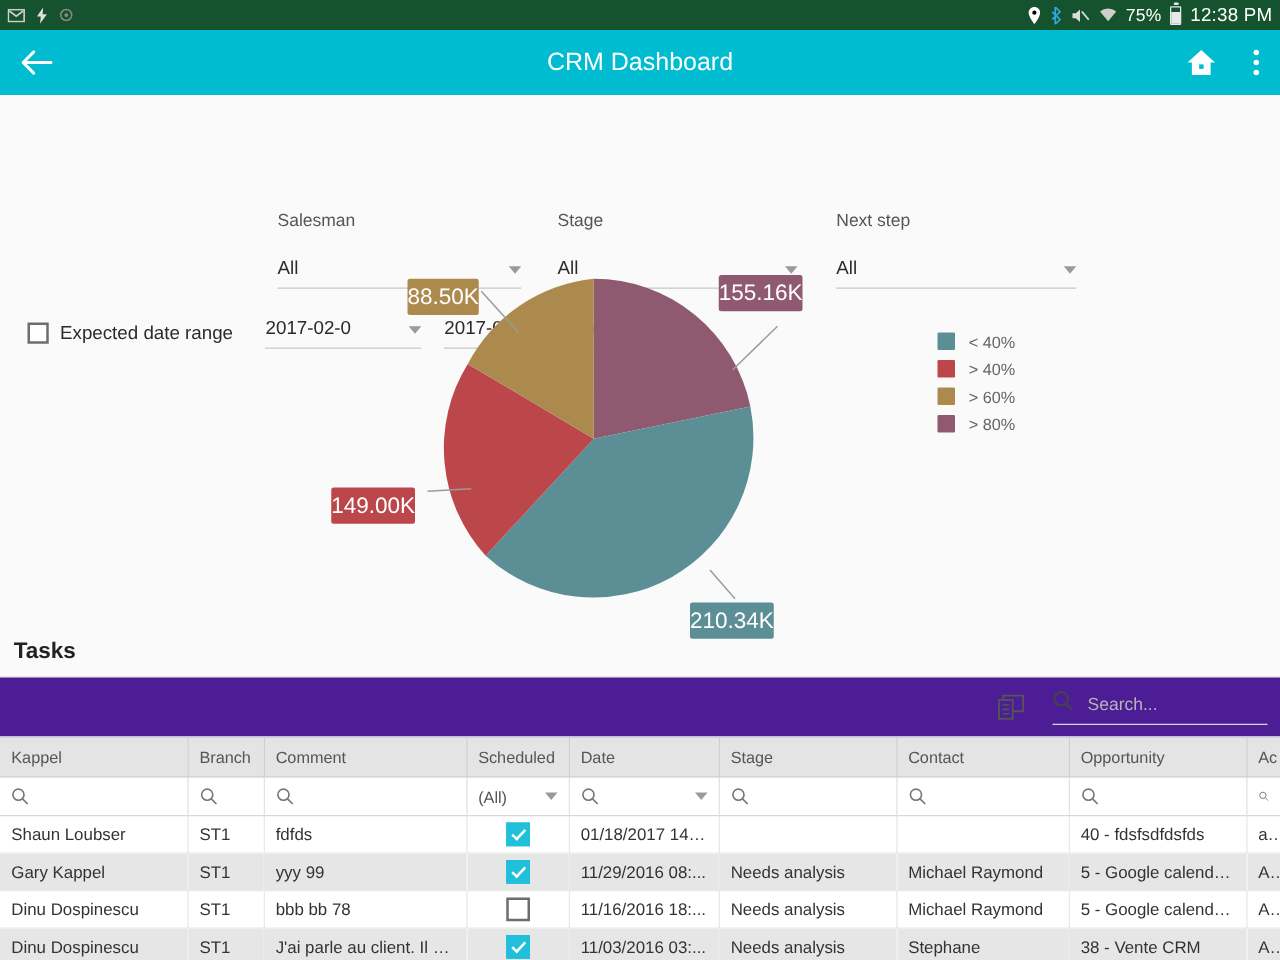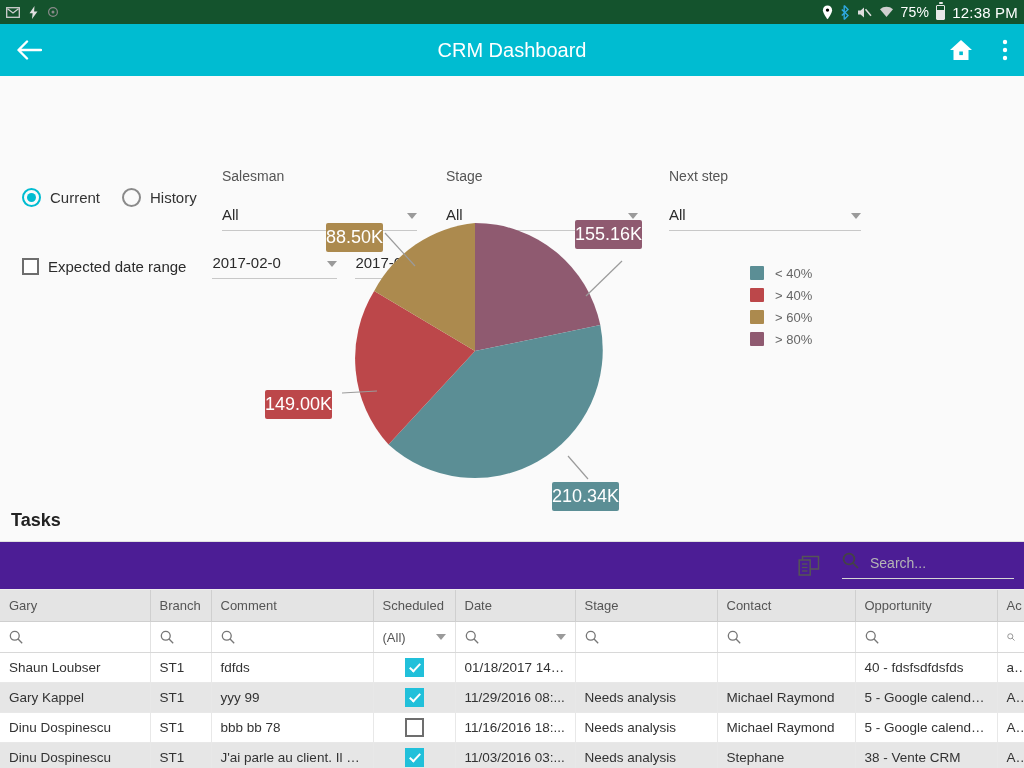--- a/index.html
+++ b/index.html
@@ -201,30 +201,20 @@
           <circle cx="3" cy="4" r="2.2" fill="#fff"></circle>
           <circle cx="3" cy="12" r="2.2" fill="#fff"></circle>
           <circle cx="3" cy="20" r="2.2" fill="#fff"></circle>
         </svg>
     </span>
   </div>
 </div>
 
 <div class="filters">
 
-  <div class="radio-group">
-    <div class="radio-item">
-      <span class="radio on"></span>
-      <span class="radio-label">Current</span>
-    </div>
-    <div class="radio-item">
-      <span class="radio"></span>
-      <span class="radio-label">History</span>
-    </div>
-  </div>
 
   <div class="sel-group" style="left:222px; top:92px; width:195px;">
     <div class="sel-label">Salesman</div>
     <div class="sel-field">
       <span class="sel-value">All</span>
       <span class="caret"></span>
     </div>
   </div>
 
   <div class="sel-group" style="left:446px; top:92px; width:192px;">
@@ -332,21 +322,21 @@
         <col style="width:162px">
       <col style="width:82px">
         <col style="width:120px">
         <col style="width:142px">
       <col style="width:138px">
         <col style="width:142px">
         <col style="width:27px">
     </colgroup>
     <thead>
       <tr>
-        <th>Gary</th>
+        <th>Kappel</th>
         <th>Branch</th>
         <th>Comment</th>
         <th>Scheduled</th>
         <th>Date</th>
         <th>Stage</th>
         <th>Contact</th>
         <th>Opportunity</th>
         <th>Ac</th>
       </tr>
       <tr class="filterrow">

